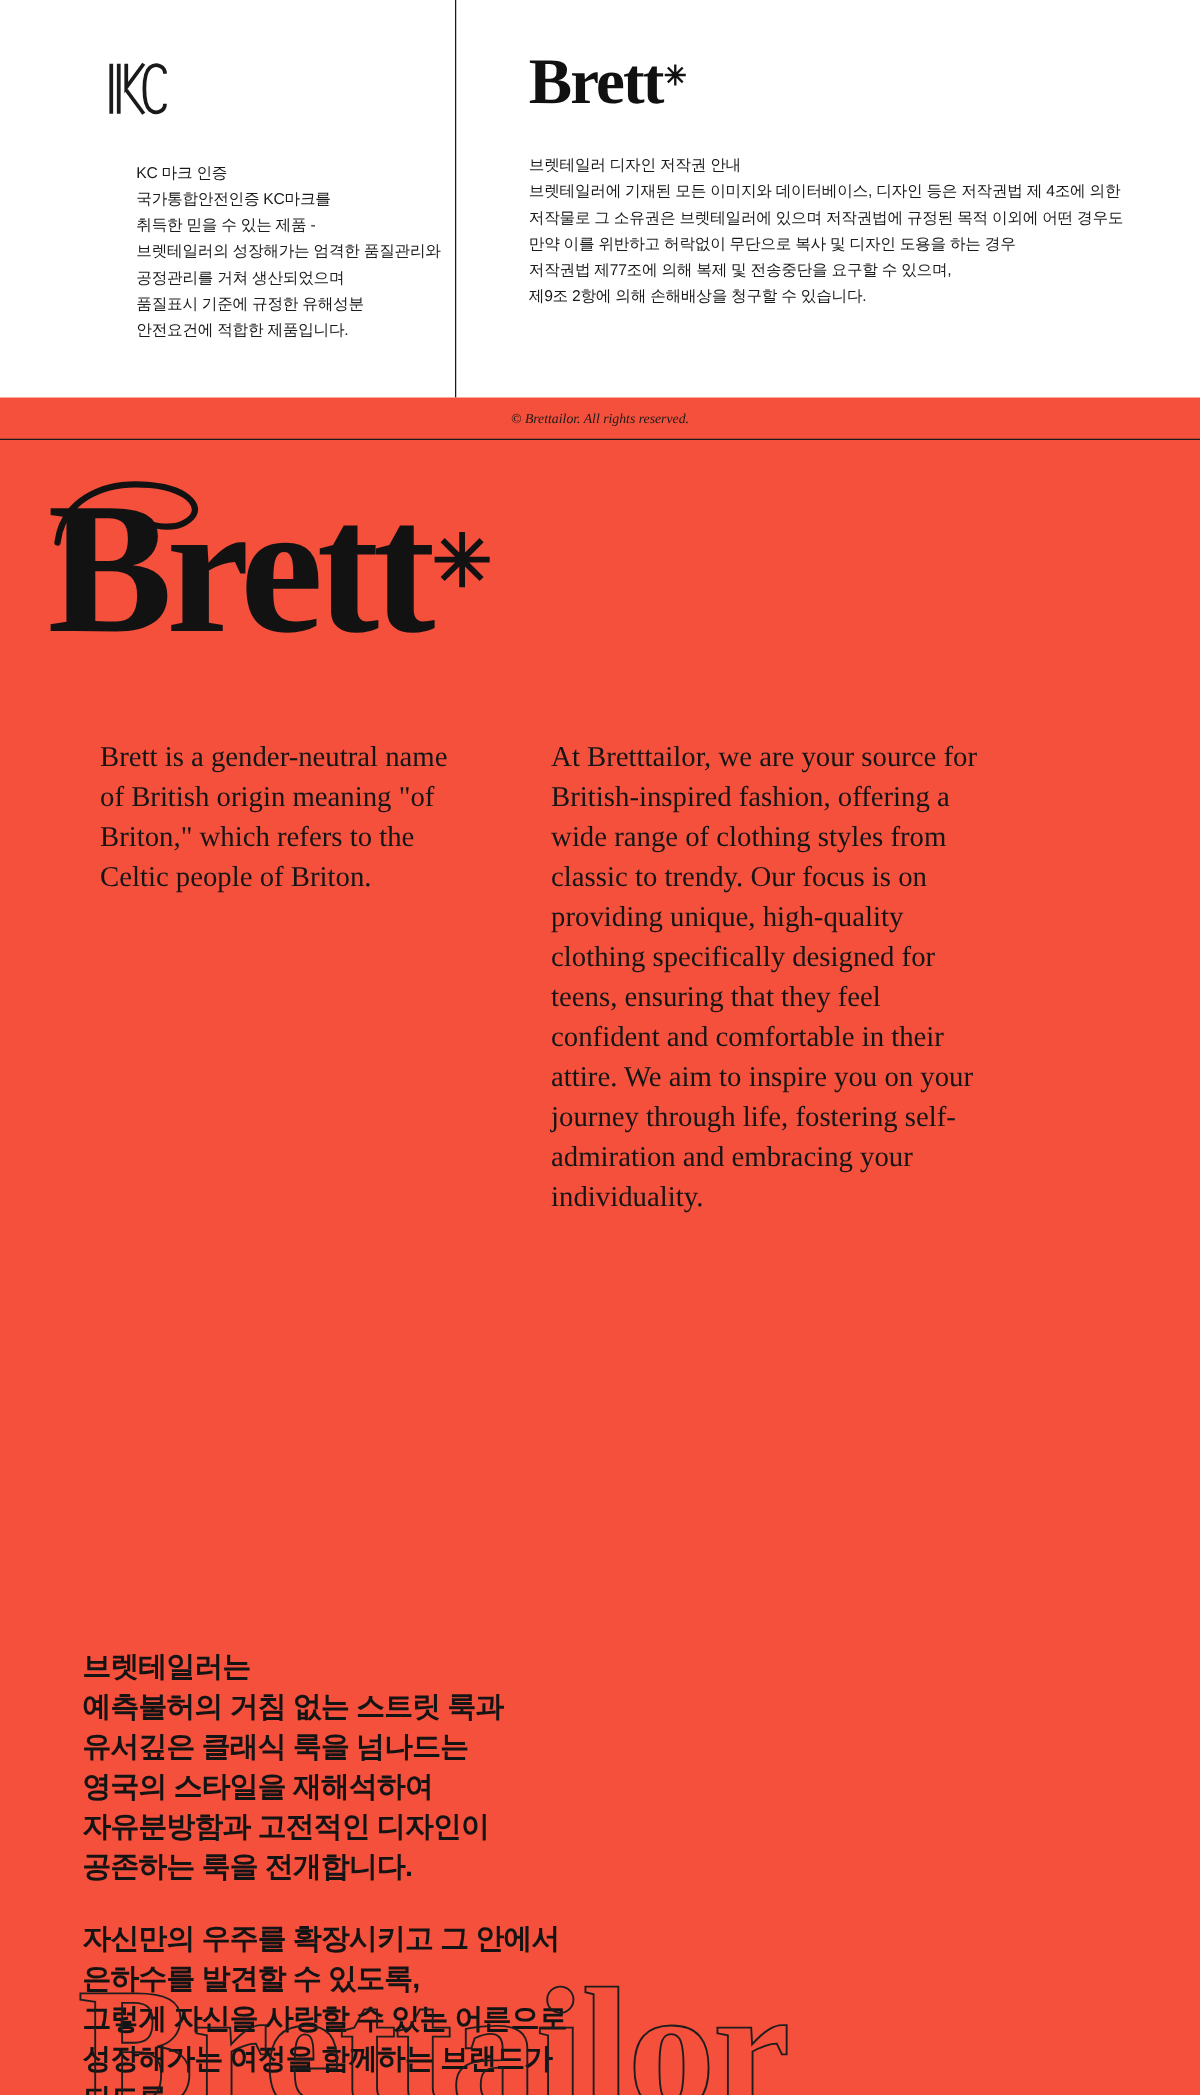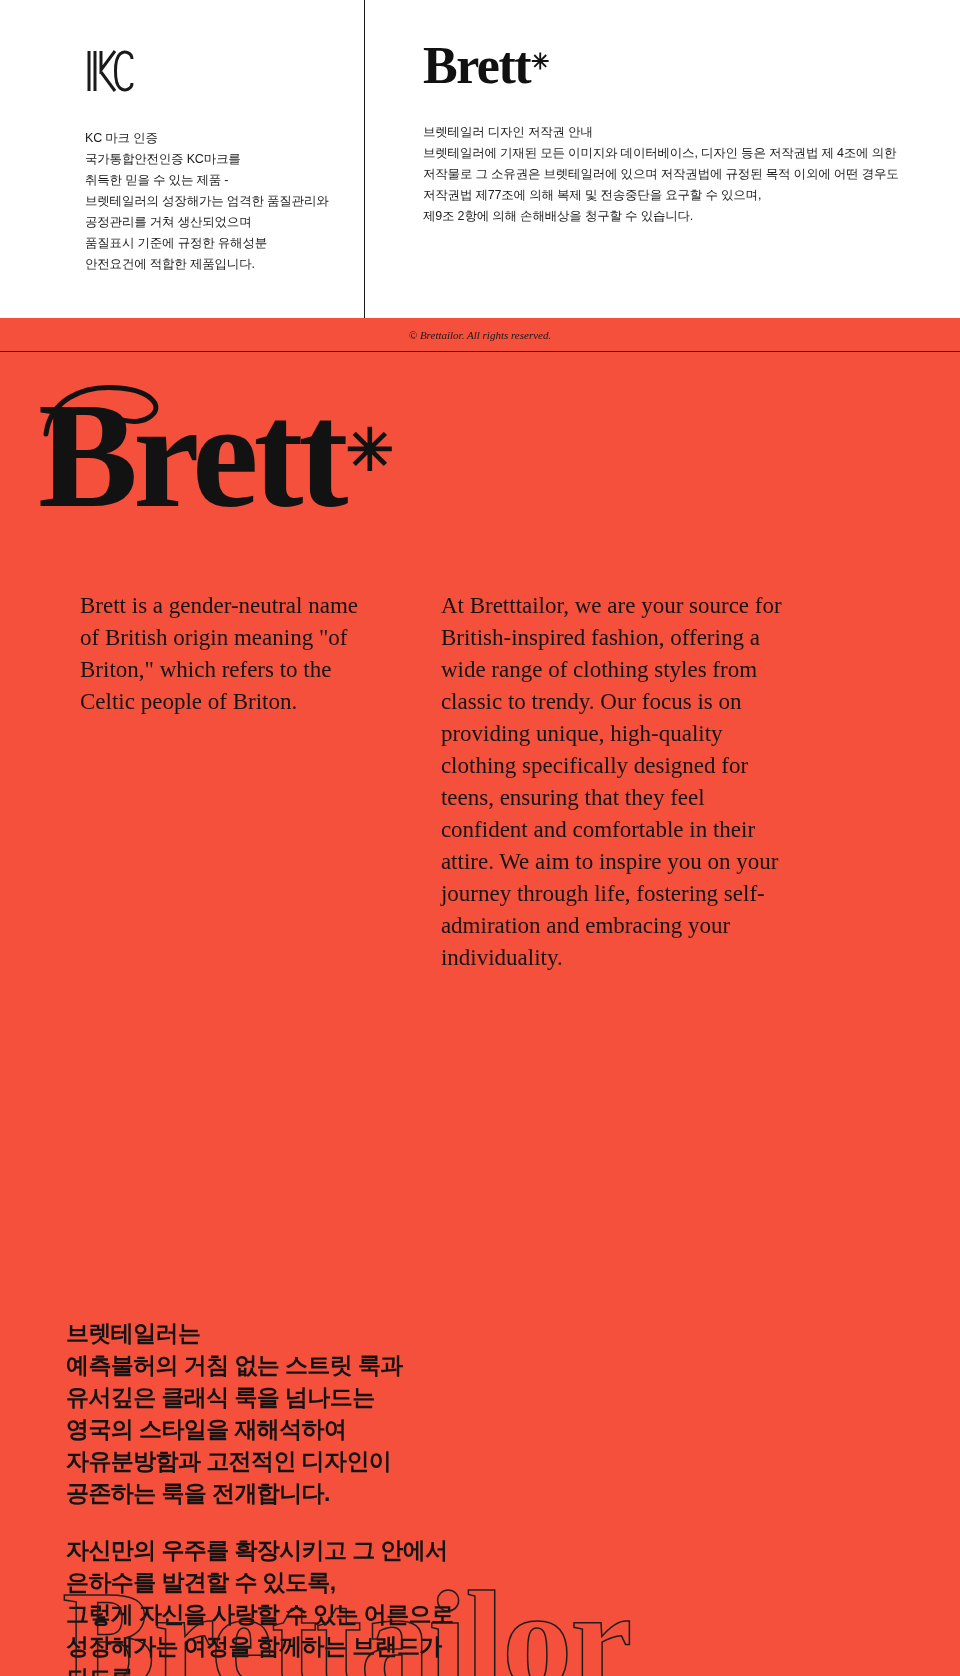--- a/index.html
+++ b/index.html
@@ -46,20 +46,21 @@
     margin-bottom: 34px;
     position: relative;
   }
   .kc-mark svg { display: block; }
 
   .kc-text {
     font-size: 12.5px;
     line-height: 21px;
     color: #1a1a1a;
     letter-spacing: -0.2px;
+    margin-left: 24px;
   }
 
   
   .brett-logo-small {
     font-family: "Liberation Serif", serif;
     font-weight: bold;
     font-size: 52px;
     line-height: 1;
     color: #111111;
     letter-spacing: -1.5px;
@@ -218,20 +219,21 @@
     </div>
 
     <div class="top-col col-right">
       <div class="brett-logo-small">
         <span>Brett</span><span class="star">✳</span>
       </div>
       <div class="copyright-text">
         <div>브렛테일러 디자인 저작권 안내</div>
         <div>브렛테일러에 기재된 모든 이미지와 데이터베이스, 디자인 등은 저작권법 제 4조에 의한</div>
         <div>저작물로 그 소유권은 브렛테일러에 있으며 저작권법에 규정된 목적 이외에 어떤 경우도</div>
+        <div>만약 이를 위반하고 허락없이 무단으로 복사 및 디자인 도용을 하는 경우</div>
         <div>저작권법 제77조에 의해 복제 및 전송중단을 요구할 수 있으며,</div>
         <div>제9조 2항에 의해 손해배상을 청구할 수 있습니다.</div>
       </div>
     </div>
   </div>
 
   <div class="copyright-bar">
     <span class="cr">© Brettailor. All rights reserved.</span>
   </div>
 

